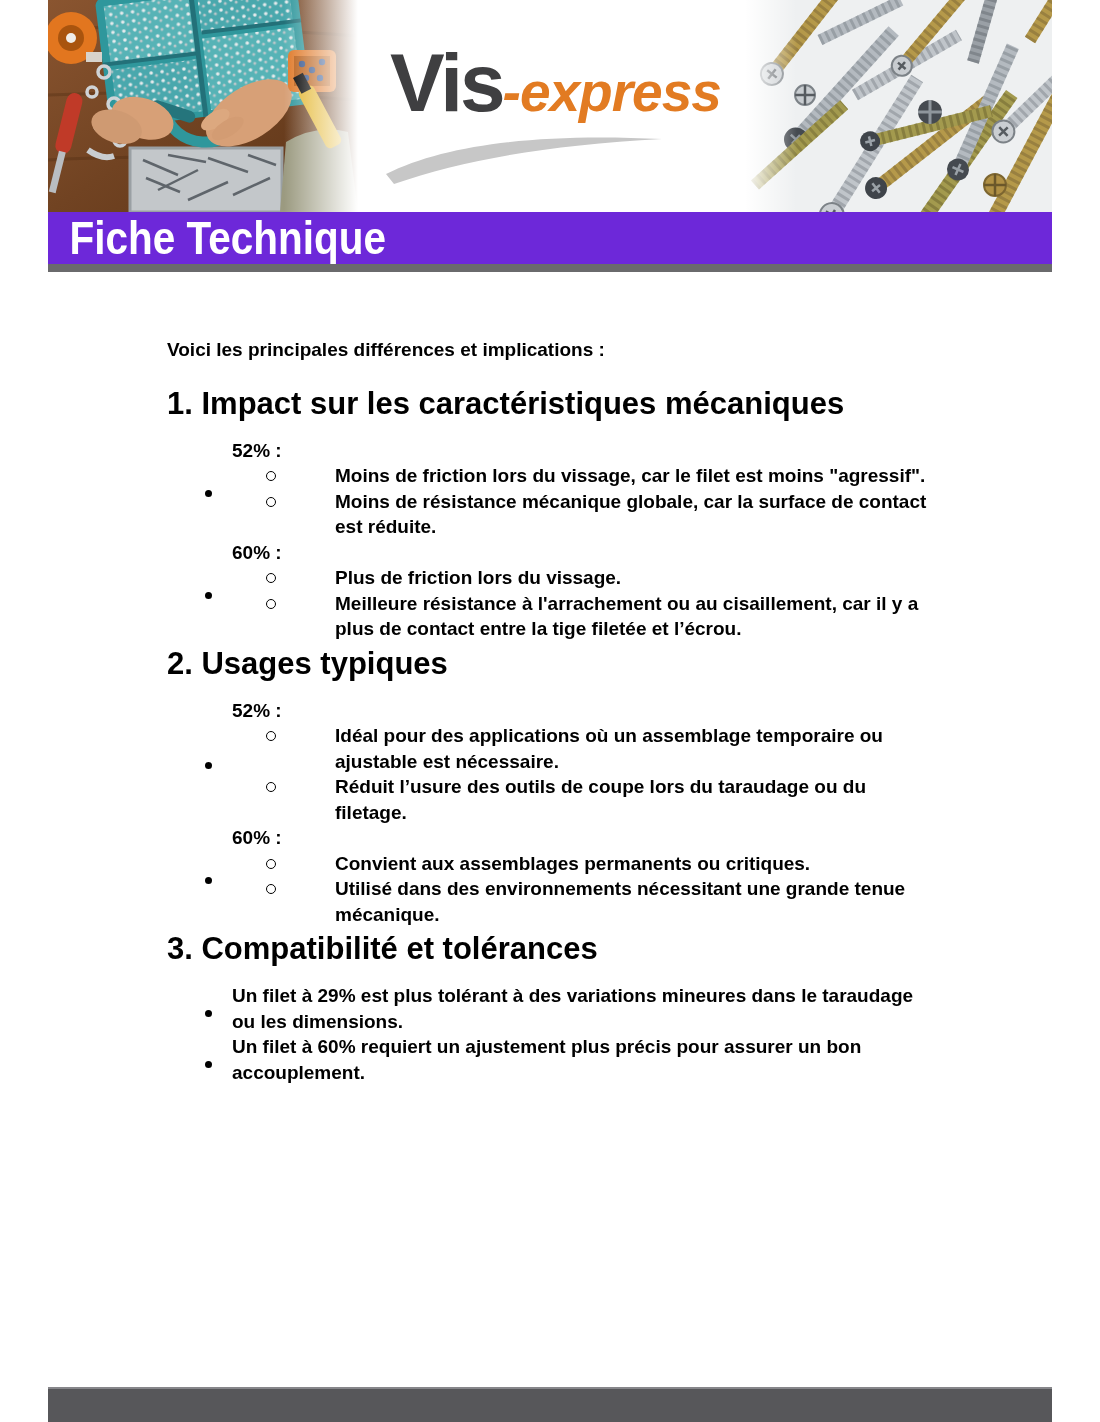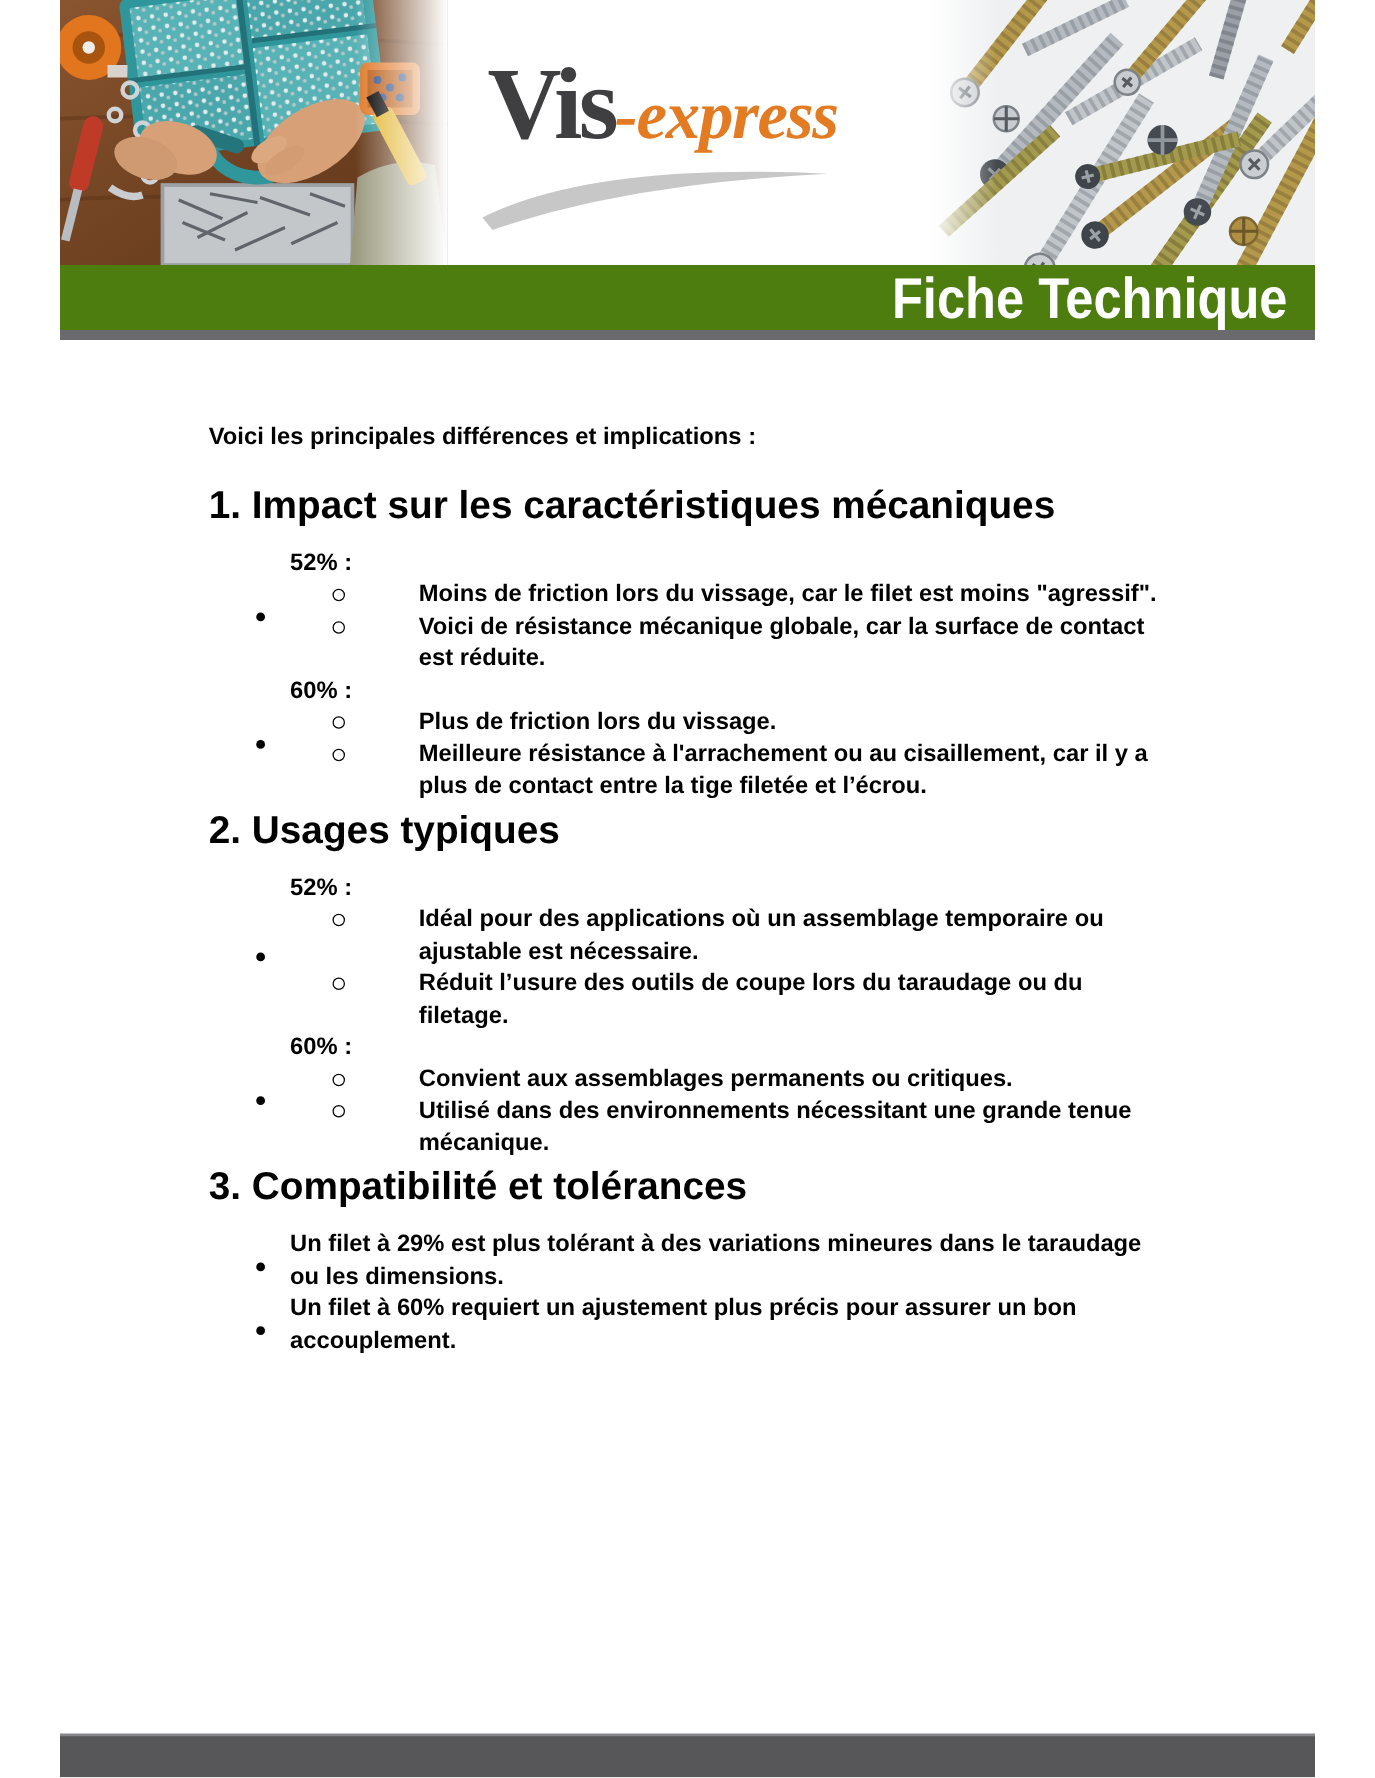--- a/index.html
+++ b/index.html
@@ -4,29 +4,29 @@
 <style>
   html,body { margin:0; padding:0; background:#ffffff; }
   .page {
     position:relative; width:1100px; height:1422px; background:#ffffff;
     font-family:"Liberation Sans", sans-serif; color:#000; overflow:hidden;
   }
 
   
   .header { position:absolute; left:48px; top:0; width:1004px; height:212px; display:flex; }
   .photo { flex:0 0 auto; height:212px; display:block; }
-  .logo-area { position:relative; width:387px; height:212px; background:#ffffff; overflow:hidden;font-family:Liberation Serif, serif; }
+  .logo-area { position:relative; width:387px; height:212px; background:#ffffff; overflow:hidden; }
   .logo-text { position:absolute; left:32px; top:36px; white-space:nowrap; }
   .logo-vis { font-size:82px; font-weight:bold; color:#3f3f41; letter-spacing:-3px; }
   .logo-express { font-size:55px; font-weight:bold; font-style:italic; color:#e27b22; letter-spacing:-1px; }
   .swoosh { position:absolute; left:22px; top:128px; }
 
   .banner {
     position:absolute; left:48px; top:212px; width:1004px; height:52px;
-    background:#4d7c0f; display:flex; align-items:center; justify-content:flex-end;
+    background:#6d28d9; display:flex; align-items:center; justify-content:flex-start;
   }
   .banner-title {
     color:#ffffff; font-size:46px; font-weight:bold; line-height:1;
     transform:scaleX(0.88); letter-spacing:0; white-space:nowrap;
   }
   .divider { position:absolute; left:48px; top:264px; width:1004px; height:8px; background:#6a6a6c; }
 
   
   .content {
     position:absolute; left:167px; top:337px; width:768px;
@@ -279,21 +279,21 @@
       <div class="li1">
         <span class="b1"></span>
         <div class="body1">
           <div>52% :</div>
           <div class="li2">
             <span class="b2"></span>
             <div class="body2">Moins de friction lors du vissage, car le filet est moins "agressif".</div>
           </div>
           <div class="li2">
             <span class="b2"></span>
-            <div class="body2">Voici de résistance mécanique globale, car la surface de contact est réduite.</div>
+            <div class="body2">Moins de résistance mécanique globale, car la surface de contact est réduite.</div>
           </div>
         </div>
       </div>
       <div class="li1">
         <span class="b1"></span>
         <div class="body1">
           <div>60% :</div>
           <div class="li2">
             <span class="b2"></span>
             <div class="body2">Plus de friction lors du vissage.</div>

